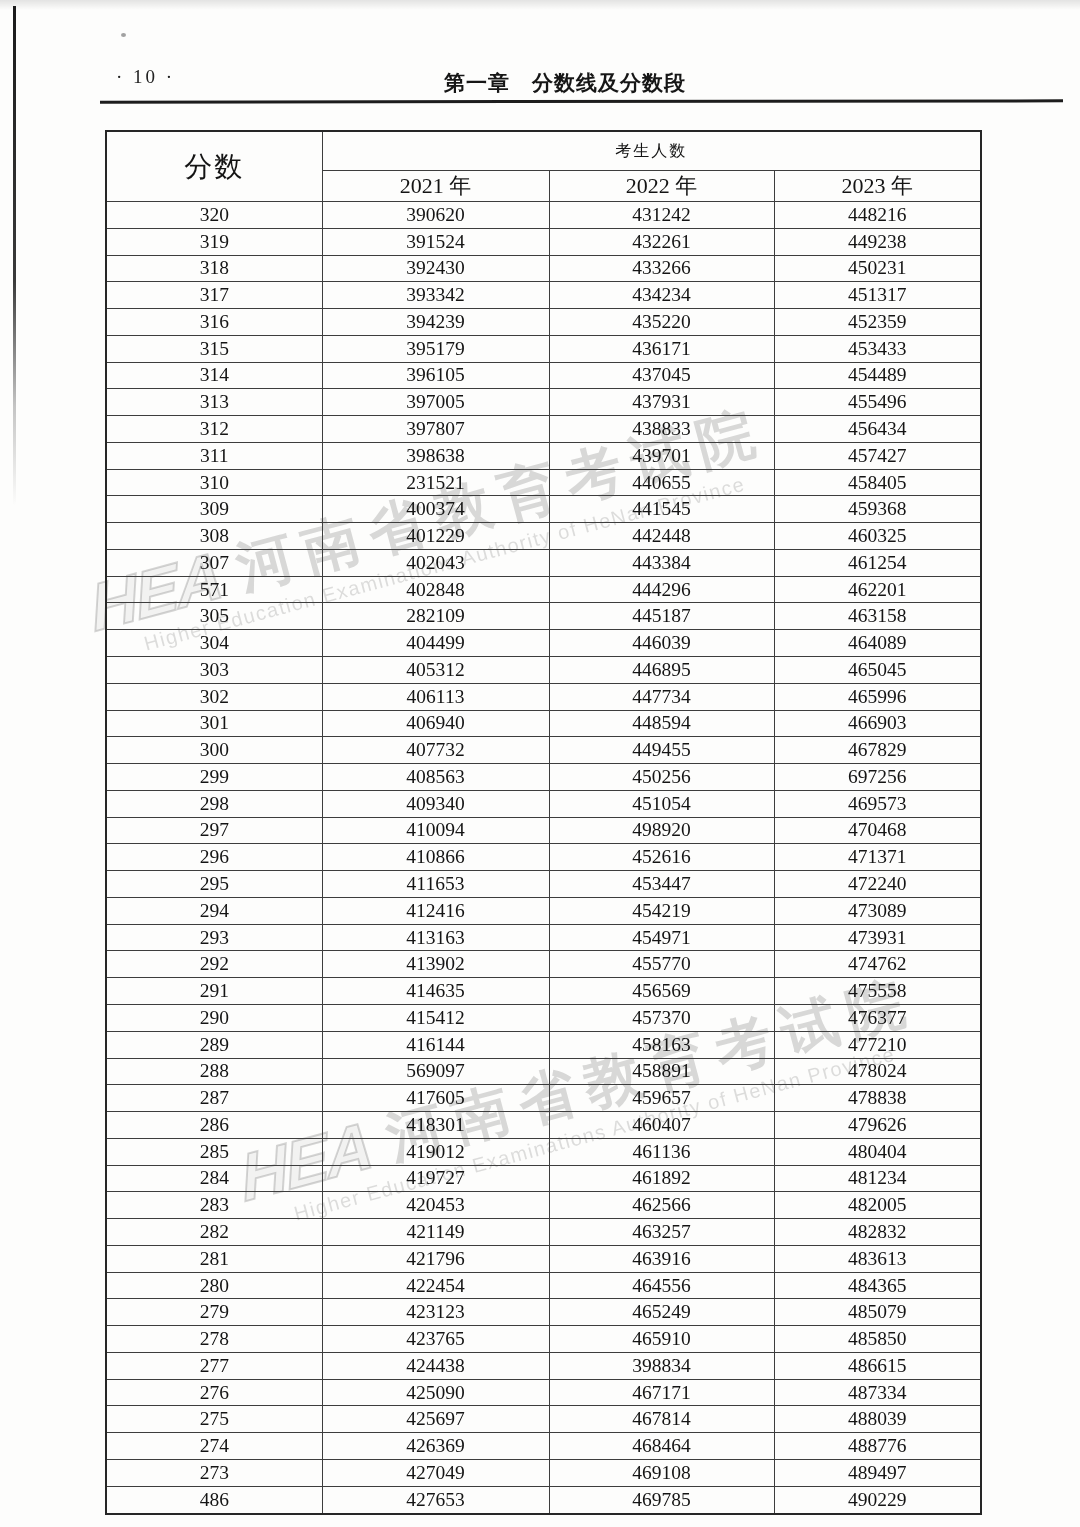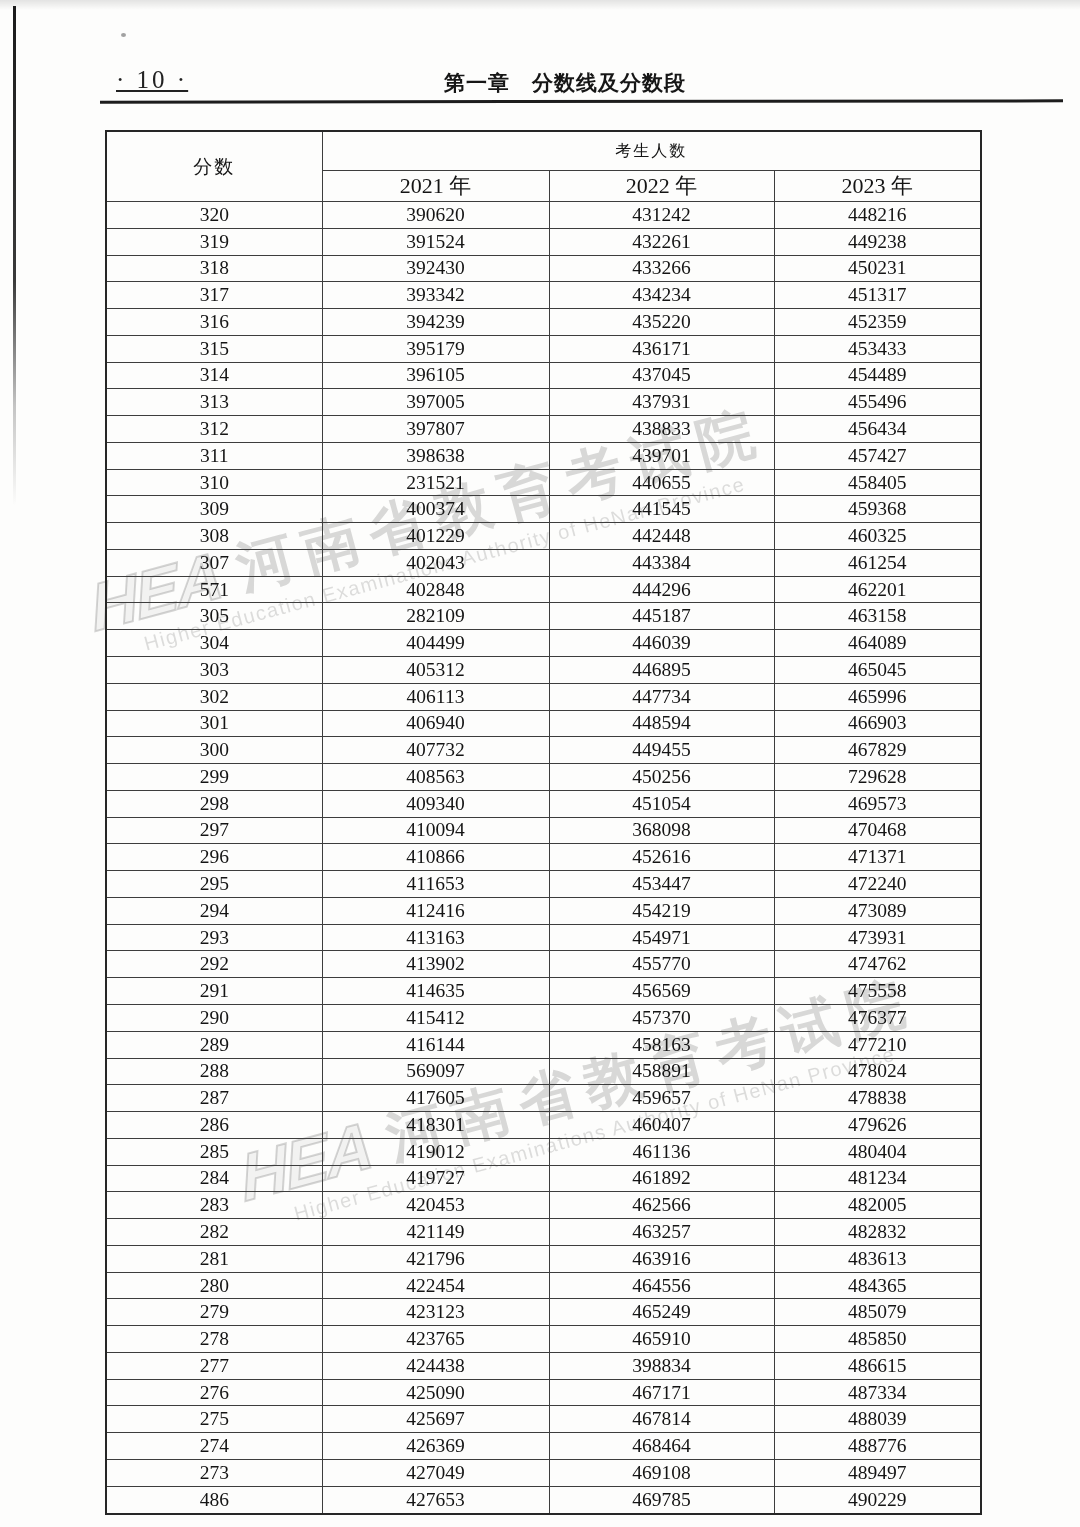--- a/index.html
+++ b/index.html
@@ -22,21 +22,21 @@
     position:absolute;left:13px;top:6px;width:3px;height:500px;
     background:linear-gradient(to bottom,#1b1b1b 0%, #3a3a3a 55%, rgba(90,90,90,0.35) 80%, rgba(120,120,120,0) 100%);
   }
   .scan-speck{
     position:absolute;left:121px;top:33px;width:5px;height:4px;border-radius:50%;
     background:#8a8a8a;opacity:.8;
   }
   
   .page-number{
     position:absolute;left:116px;top:66px;
-    font-size:25px;letter-spacing:3px;color:#222;text-decoration:underline;
+    font-size:19px;letter-spacing:3px;color:#222;
   }
   .chapter-title{
     position:absolute;left:25px;top:69px;width:1080px;
     text-align:center;
     font-family:"Liberation Sans", sans-serif;
     font-weight:bold;font-size:21px;letter-spacing:1px;color:#161616;
   }
   .head-rule{
     position:absolute;left:100px;top:100px;width:963px;height:3px;
     background:#1d1d1d;transform:rotate(-0.08deg);
@@ -50,21 +50,21 @@
   table.score-table th, table.score-table td{
     border:1px solid #3d3d3d;
     text-align:center;vertical-align:middle;
     padding:0;
     font-weight:normal;
     color:#141414;
   }
   table.score-table{border:2.5px solid #262626;}
   th.group-header{height:38px;font-size:16px;letter-spacing:2px;}
   th.year-header{height:30px;font-size:22px;}
-  th.score-header{font-size:19px;letter-spacing:2px;}
+  th.score-header{font-size:28px;letter-spacing:2px;}
   table.score-table td{height:25.78px;font-size:19.5px;}
   
   .wm{
     position:absolute;
     transform:rotate(-15deg);
     transform-origin:0 50%;
     pointer-events:none;
     white-space:nowrap;
   }
   .wm-row{display:flex;align-items:center;gap:18px;}
@@ -259,32 +259,32 @@
       <tr>
         <td>300</td>
         <td>407732</td>
         <td>449455</td>
         <td>467829</td>
       </tr>
       <tr>
         <td>299</td>
         <td>408563</td>
         <td>450256</td>
-        <td>729628</td>
+        <td>697256</td>
       </tr>
       <tr>
         <td>298</td>
         <td>409340</td>
         <td>451054</td>
         <td>469573</td>
       </tr>
       <tr>
         <td>297</td>
         <td>410094</td>
-        <td>368098</td>
+        <td>498920</td>
         <td>470468</td>
       </tr>
       <tr>
         <td>296</td>
         <td>410866</td>
         <td>452616</td>
         <td>471371</td>
       </tr>
       <tr>
         <td>295</td>

